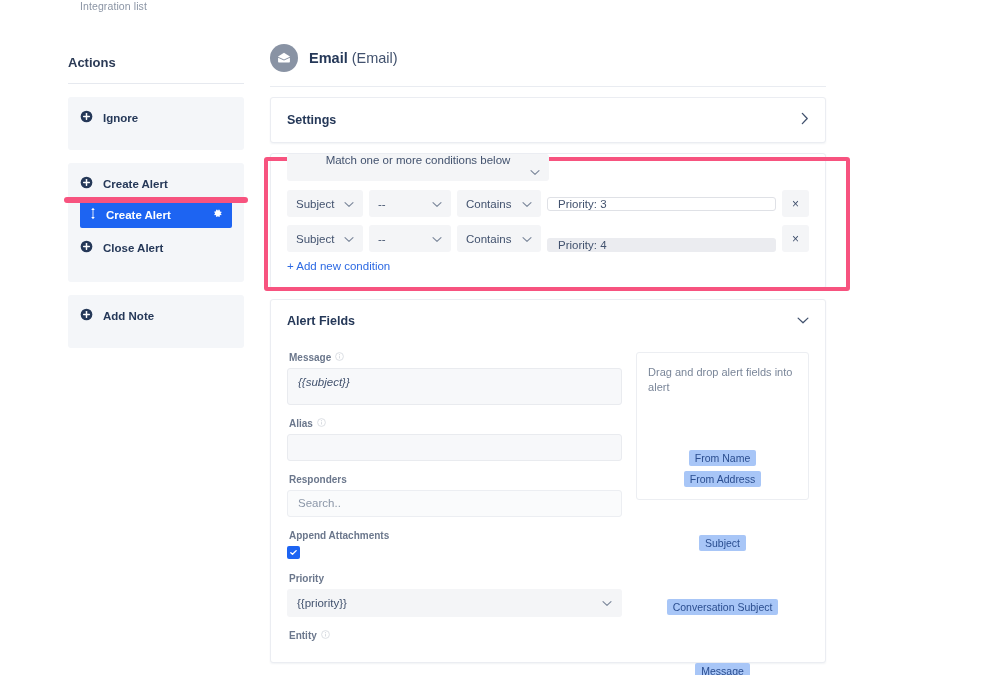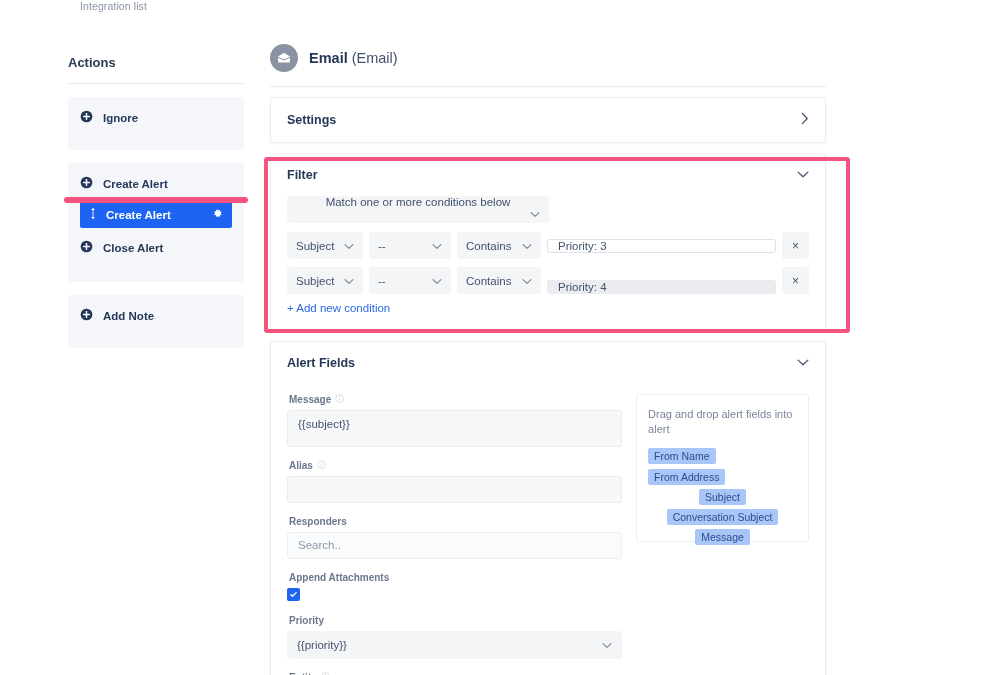--- a/index.html
+++ b/index.html
@@ -128,42 +128,42 @@
   .af-label {
     font-size: 10px; color: #6b778c; font-weight: bold;
     margin: 0 0 5px 2px; display: flex; align-items: center; gap: 4px;
   }
   .info-ic { opacity: .55; }
   .af-input {
     background: #f7f8fa; border: 1px solid #e9ebef; border-radius: 3px;
     font-size: 11.5px; color: #42526e;
     padding: 7px 10px; width: 100%;
   }
-  .af-textarea { height: 37px; margin-bottom: 13px; }
+  .af-textarea { height: 37px; margin-bottom: 13px; font-style: italic; }
   .af-empty { height: 27px; margin-bottom: 13px; }
   .af-search { color: #8c97a8; height: 27px; padding: 6px 10px; margin-bottom: 13px;
                background:#fafbfc; border:1px solid #eceef2; }
   .checkbox {
     width: 13px; height: 13px; background:#1d64f2; border-radius: 2px;
     display:flex; align-items:center; justify-content:center; margin-bottom: 14px;
   }
   .af-select {
     background:#f4f5f7; border:none; border-radius:3px; height:28px;
     display:flex; align-items:center; padding: 0 10px;
     font-size:11.5px; color:#42526e; margin-bottom: 13px; width:100%;
   }
   .af-select .chev { margin-left:auto; }
 
   .af-right {
     width: 176px; border: 1px solid #eceef2; border-radius: 3px;
     background: #fff; padding: 12px 11px; height: 148px;
   }
   .af-right .hint { font-size: 11px; color: #7a8699; line-height: 1.35; margin-bottom: 11px; }
   .tag-rows { display:flex; flex-direction:column; align-items:center; gap:4px; }
-  .tag-row { display:flex; justify-content:flex-start; gap:5px; flex-wrap: wrap; }
+  .tag-row { display:flex; justify-content:center; gap:5px; flex-wrap: wrap; margin-top: 44px; }
   .tag {
     background:#a8c6f7; color:#2a4d8f; font-size: 10.5px;
     border-radius: 2px; padding: 2px 6px; white-space: nowrap;
   }
 </style>
 </head>
 <body>
 
 <div class="page">
 
@@ -271,28 +271,20 @@
               <path d="M2.6 1.3 8 7l-5.4 5.7" stroke="#42526e" stroke-width="1.5" fill="none" stroke-linecap="round" stroke-linejoin="round"></path>
             </svg>
         </span>
       </div>
     </div>
 
     <div style="position:relative;">
       <div class="filter-outline" style="top:4px; bottom:-2px;"></div>
 
       <div class="card">
-        <div class="card-head">
-          <span>Filter</span>
-          <span class="chev">
-            <svg width="12" height="9" viewBox="0 0 14 10">
-                <path d="M1.3 2.2 7 7.6l5.7-5.4" stroke="#42526e" stroke-width="1.5" fill="none" stroke-linecap="round" stroke-linejoin="round"></path>
-              </svg>
-          </span>
-        </div>
         <div class="card-body" style="padding-top:0;">
 
           <div class="select-pill match-select">
             <span>Match one or more conditions below</span>
             <span class="chev">
               <svg width="10" height="7" viewBox="0 0 14 10">
                   <path d="M1.3 2.2 7 7.6l5.7-5.4" stroke="#7a869a" stroke-width="1.6" fill="none" stroke-linecap="round" stroke-linejoin="round"></path>
                 </svg>
             </span>
           </div>

